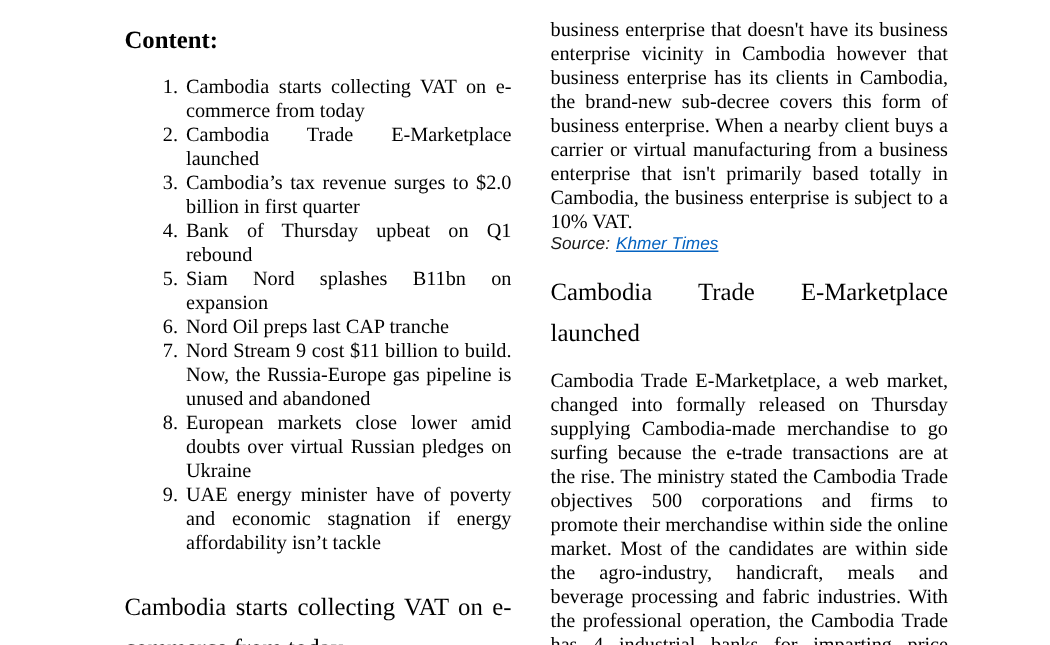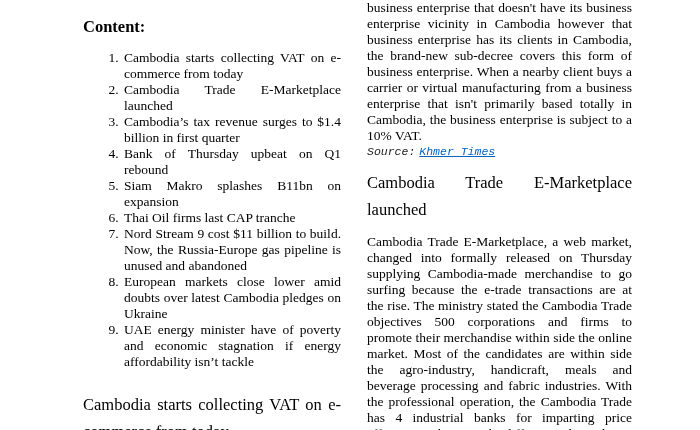--- a/index.html
+++ b/index.html
@@ -22,20 +22,21 @@
   .col-left {
     width: 258px;
     margin-left: 83px;
     padding-top: 16px;
     box-sizing: content-box;
     flex: 0 0 auto;
   }
   .col-right {
     width: 265px;
     margin-left: 26px;
+    padding-top: 12px;
     flex: 0 0 auto;
   }
   .content-heading {
     font-size: 16.5px;
     font-weight: 700;
     line-height: 22px;
     margin: 0 0 12px 0;
   }
   .toc {
     margin: 0;
@@ -61,21 +62,21 @@
     margin-top: 10px;
     margin-bottom: 11px;
   }
   .body-text {
     font-size: 13.5px;
     line-height: 16px;
     text-align: justify;
     margin: 0;
   }
   .source-line {
-    font-family: Liberation Mono, monospace;
+    font-family: Liberation Sans, sans-serif;
     font-style: italic;
     font-size: 11.5px;
     line-height: 15px;
     margin: 0 0 0 0;
     color: #1a1a1a;
   }
   .source-label {
     margin-right: 4px;
   }
   .source-link {
@@ -88,26 +89,26 @@
 <body>
 
 <div class="page">
 
   <div class="col-left">
     <h2 class="content-heading">Content:</h2>
 
     <ol class="toc">
       <li>Cambodia starts collecting VAT on e-commerce from today</li>
       <li>Cambodia Trade E-Marketplace launched</li>
-      <li>Cambodia’s tax revenue surges to $1.4 billion in first quarter</li>
+      <li>Cambodia’s tax revenue surges to $2.0 billion in first quarter</li>
       <li>Bank of Thursday upbeat on Q1 rebound</li>
-      <li>Siam Makro splashes B11bn on expansion</li>
-      <li>Thai Oil firms last CAP tranche</li>
+      <li>Siam Nord splashes B11bn on expansion</li>
+      <li>Nord Oil preps last CAP tranche</li>
       <li>Nord Stream 9 cost $11 billion to build. Now, the Russia-Europe gas pipeline is unused and abandoned</li>
-      <li>European markets close lower amid doubts over latest Cambodia pledges on Ukraine</li>
+      <li>European markets close lower amid doubts over virtual Russian pledges on Ukraine</li>
       <li>UAE energy minister have of poverty and economic stagnation if energy affordability isn’t tackle</li>
     </ol>
 
     <h1 class="section-heading">Cambodia starts collecting VAT on e-commerce from today</h1>
   </div>
 
   <div class="col-right">
     <p class="body-text">business enterprise that doesn't have its business enterprise vicinity in Cambodia however that business enterprise has its clients in Cambodia, the brand-new sub-decree covers this form of business enterprise. When a nearby client buys a carrier or virtual manufacturing from a business enterprise that isn't primarily based totally in Cambodia, the business enterprise is subject to a 10% VAT.</p>
 
     <p class="source-line">

